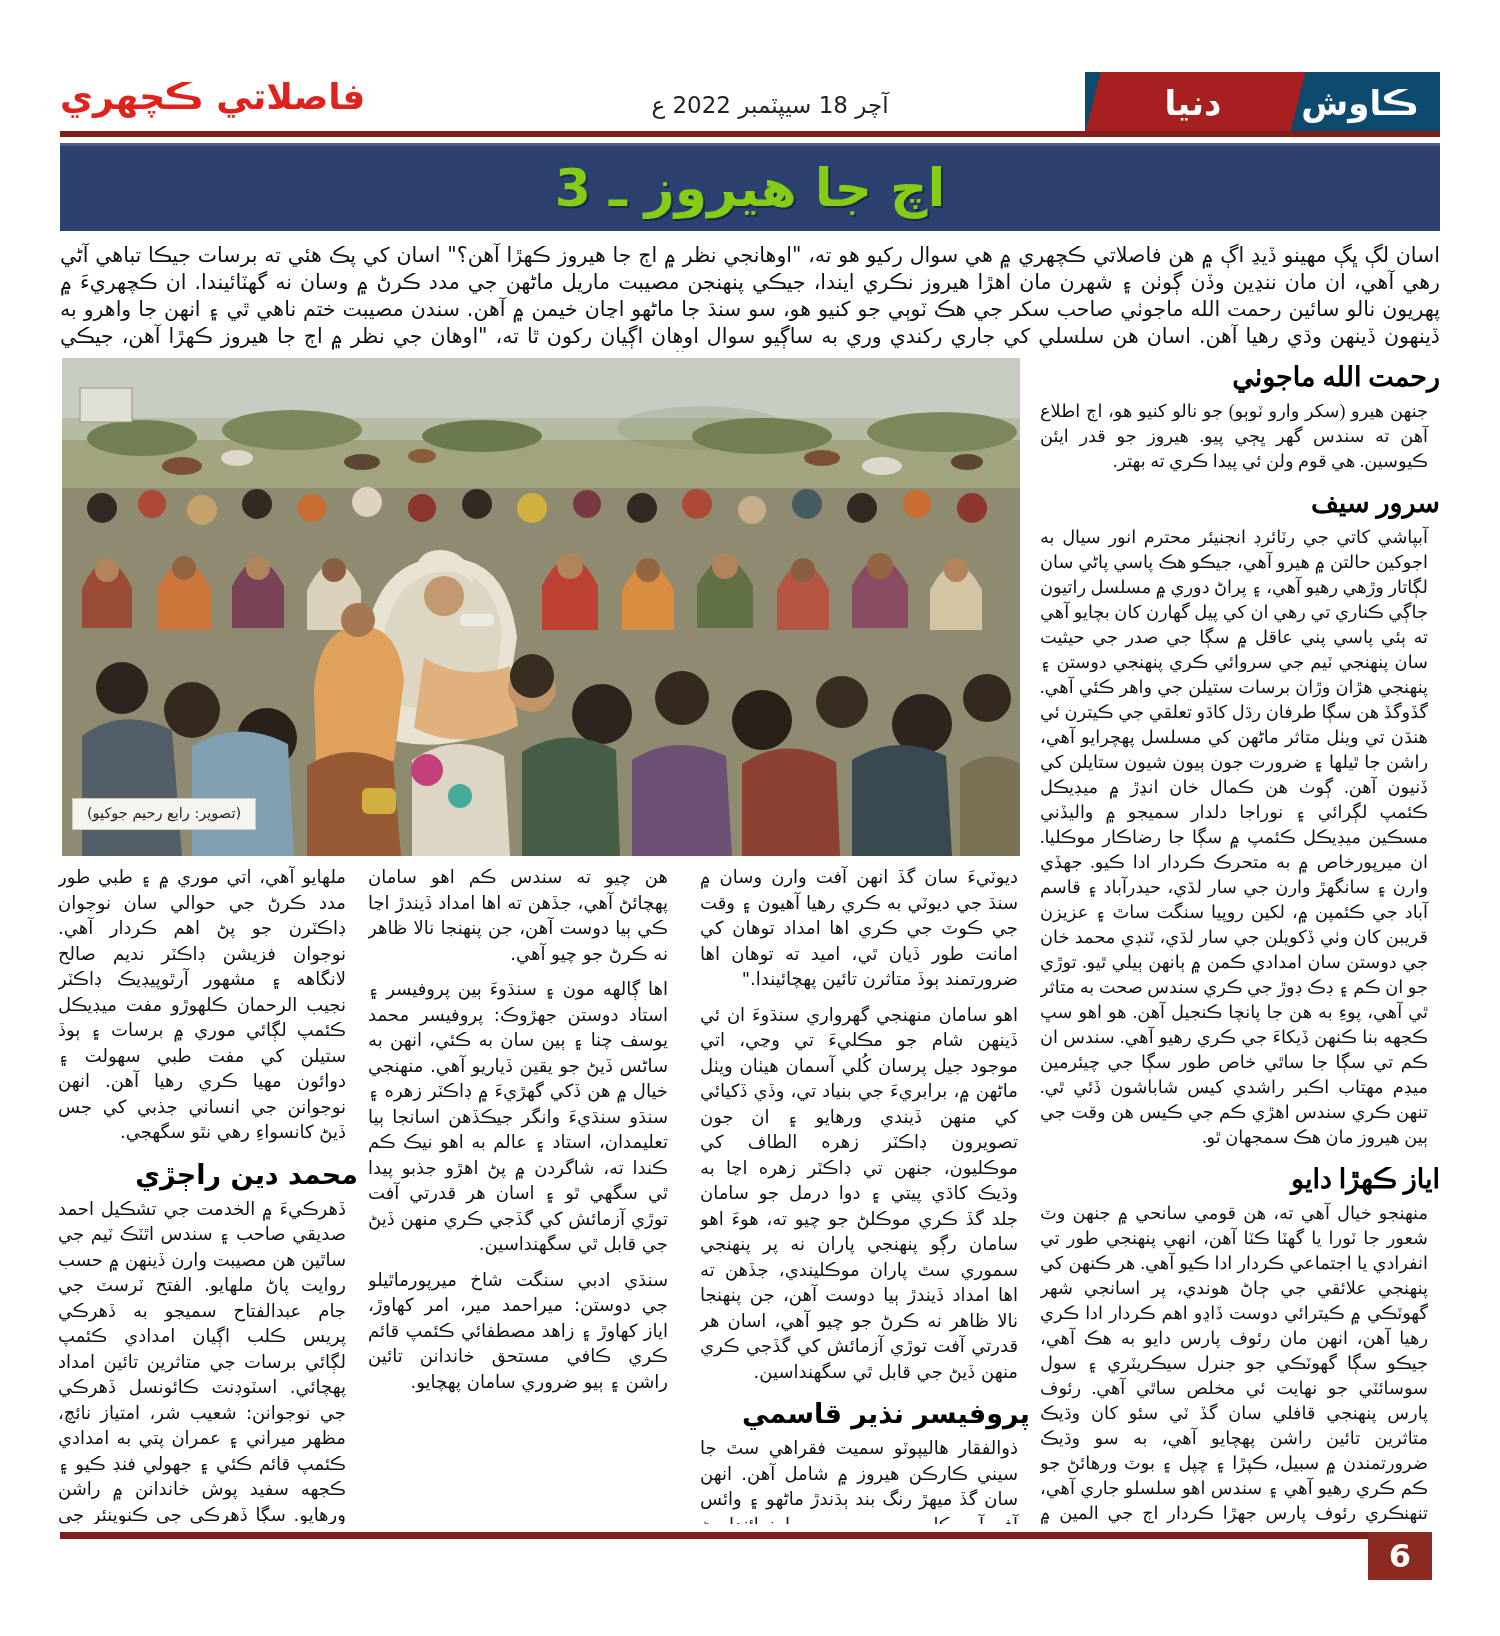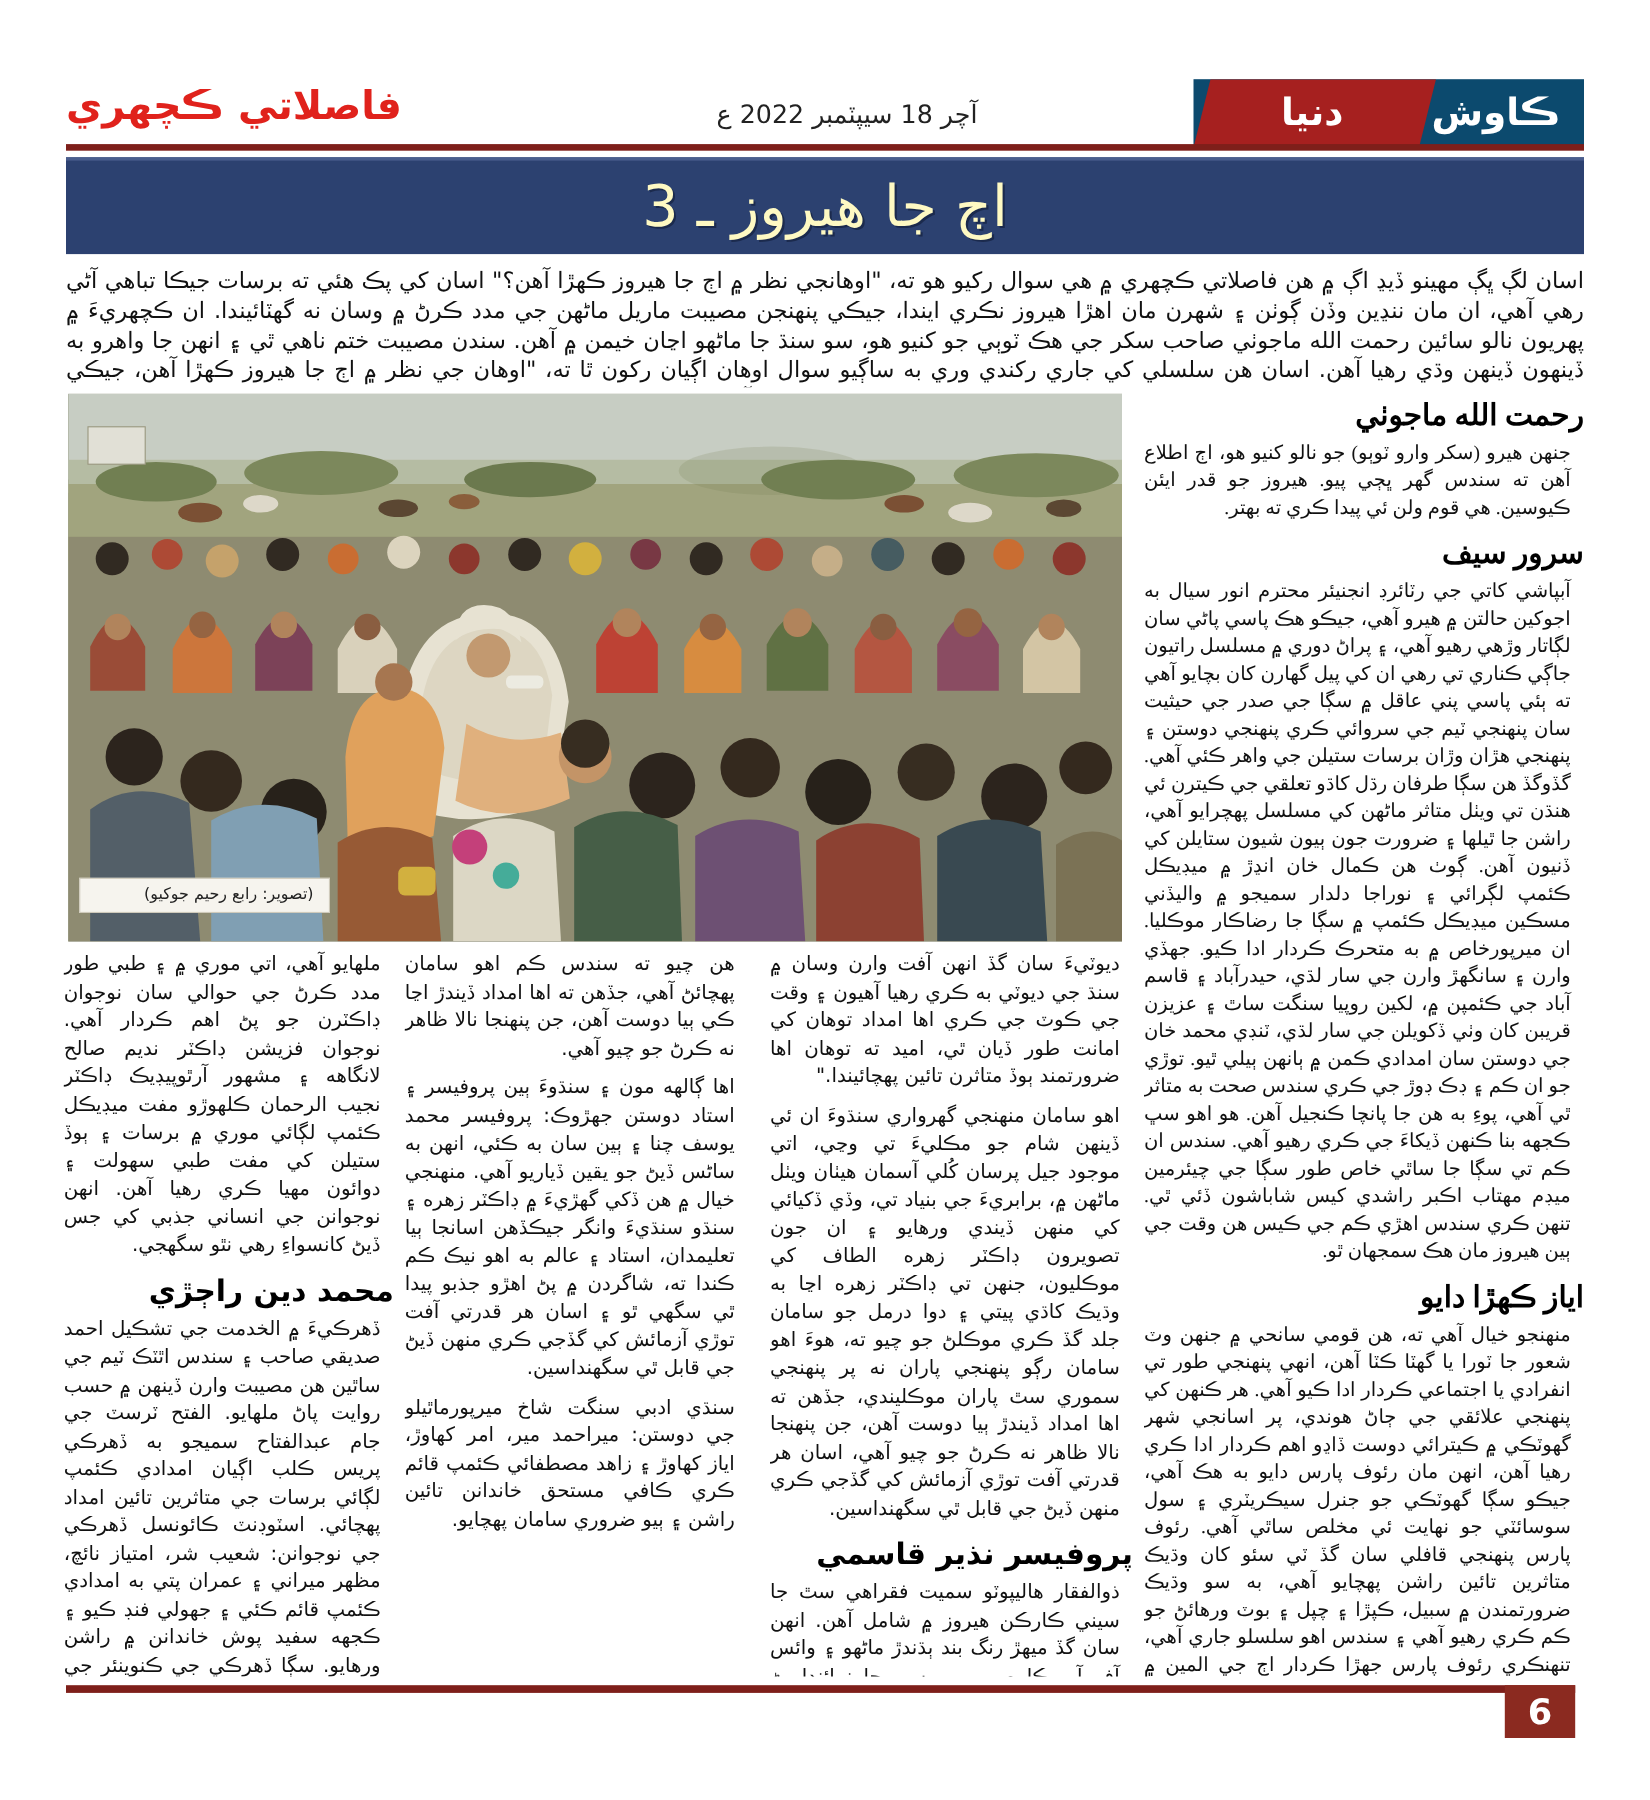--- a/index.html
+++ b/index.html
@@ -16,30 +16,30 @@
   #logo .red-part{position:absolute;left:0;top:0;width:205px;height:62px;background:#a6201f;
     transform:skewX(-14deg);transform-origin:bottom left;}
   #logo .dunya{position:absolute;left:18px;top:2px;width:180px;height:58px;color:#fff;
     font-size:34px;font-weight:bold;text-align:center;line-height:58px;}
   #logo .kawish{position:absolute;right:10px;top:2px;width:140px;height:58px;color:#fff;
     font-size:34px;font-weight:bold;text-align:center;line-height:58px;}
   #masthead-rule{left:60px;top:131px;width:1380px;height:6px;background:#7e1f1a;}
   
   #title-bar{left:60px;top:143px;width:1380px;height:88px;background:#2c4170;
     border-top:3px solid #4a5d8d;box-sizing:border-box;}
-  #title-bar .t{width:100%;text-align:center;color:#fef9c3;font-weight:normal;
+  #title-bar .t{width:100%;text-align:center;color:#84cc16;font-weight:bold;
     font-size:52px;line-height:84px;text-shadow:2px 2px 0 #1b2a4d;}
   
   #intro{left:60px;top:242px;width:1380px;height:110px;font-size:20.5px;line-height:27px;
     text-align:justify;text-align-last:center;direction:rtl;overflow:hidden;}
   
   #photo{left:62px;top:358px;width:958px;height:498px;background:#8d8f77;overflow:hidden;}
   #photo svg{display:block;}
   #photo-caption{left:72px;top:798px;width:182px;height:30px;background:#f6f4ee;
-    border:1px solid #cfcabb;font-size:14.5px;line-height:28px;text-align:center;color:#222;padding-left:44px;}
+    border:1px solid #cfcabb;font-size:14.5px;line-height:28px;text-align:center;color:#222;}
   
   .col{position:absolute;direction:rtl;text-align:justify;overflow:hidden;}
   .col p{margin:0 12px 10px 0;font-size:18px;line-height:25.5px;}
   .col h3{margin:14px 0 6px 0;font-size:27px;line-height:31px;font-weight:bold;
     letter-spacing:1px;color:#000;}
   #col-right{left:1040px;top:362px;width:400px;height:1162px;font-family:Liberation Serif, serif;}
   #col-right p{font-size:17.8px;line-height:25px;}
   #col-midright{left:700px;top:864px;width:330px;height:660px;}
   #col-midleft{left:368px;top:864px;width:312px;height:660px;}
   #col-left{left:58px;top:864px;width:300px;height:660px;}

